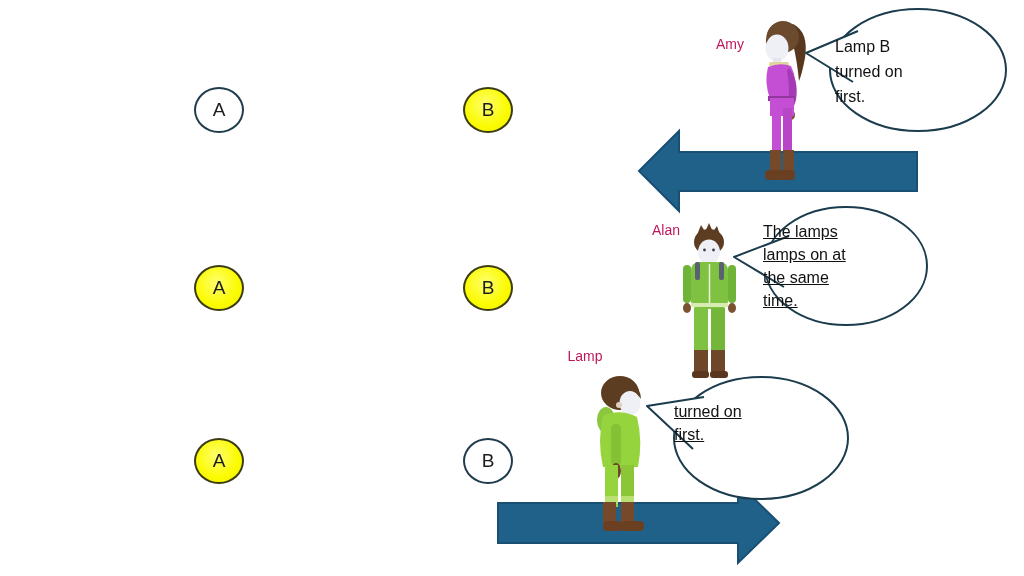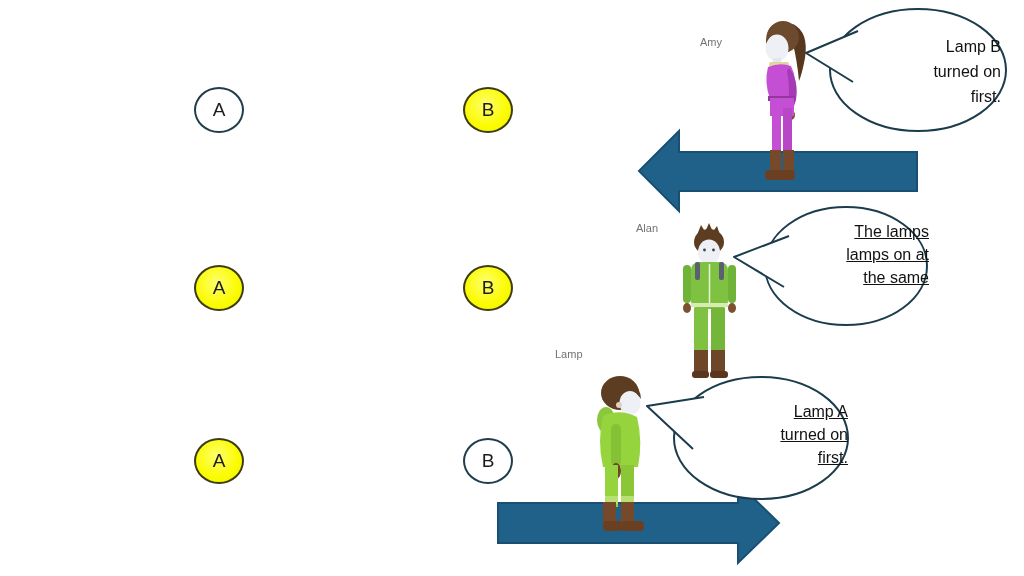--- a/index.html
+++ b/index.html
@@ -14,25 +14,25 @@
     display:flex;align-items:center;justify-content:center;
     font-size:19px;color:#1c1c1c;box-sizing:border-box;
     border:2px solid #203d4d;background:#ffffff;
   }
   .lamp[data-state="on"]{
     border-color:#3c3c14;
     background:radial-gradient(circle at 45% 38%, #ffff6e 0%, #fbfb00 60%, #f0f000 100%);
   }
   
   .name-label{
-    position:absolute;width:60px;font-size:11px;color:#737373;
+    position:absolute;width:60px;text-align:center;font-size:14px;color:#be185d;
   }
   
   .speech-text{
-    position:absolute;text-align:right;font-size:16px;color:#111111;
+    position:absolute;text-align:left;font-size:16px;color:#111111;
   }
   .speech-text div{white-space:nowrap;}
   .lh25 div{line-height:25px;}
   .lh23 div{line-height:23px;text-decoration:underline;}
 </style>
 </head>
 <body>
 
 <div class="canvas">
 
@@ -149,20 +149,20 @@
 
   <div class="speech-text lh25" style="left:835px;top:34px;width:166px">
     <div>Lamp B</div>
     <div>turned on</div>
     <div>first.</div>
   </div>
   <div class="speech-text lh23" style="left:763px;top:220px;width:166px">
     <div>The lamps</div>
     <div>lamps on at</div>
     <div>the same</div>
+    <div>time.</div>
   </div>
   <div class="speech-text lh23" style="left:674px;top:400px;width:174px">
-    <div>Lamp A</div>
     <div>turned on</div>
     <div>first.</div>
   </div>
 
 </div>
 
 </body></html>

